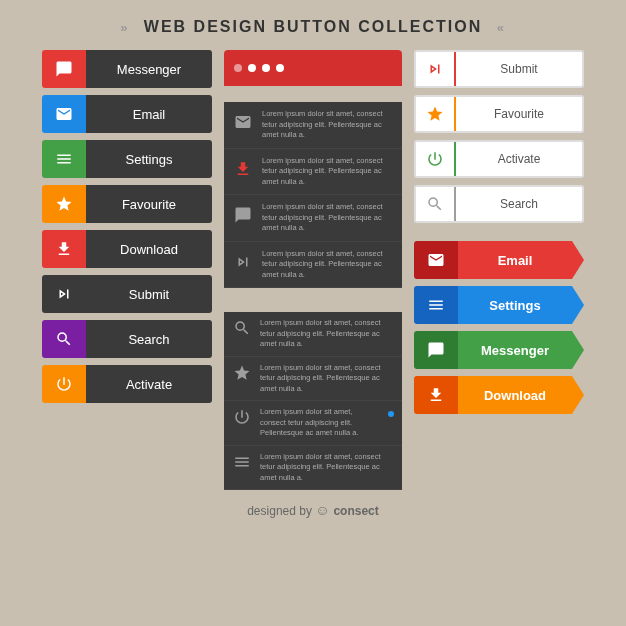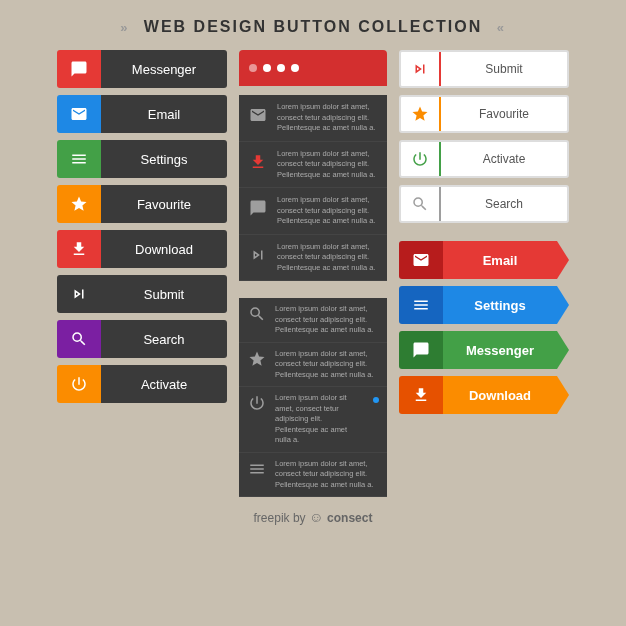--- a/index.html
+++ b/index.html
@@ -69,24 +69,24 @@
       height: 100%;
       display: flex;
       align-items: center;
       justify-content: center;
       font-size: 13px;
       font-weight: 500;
     }
 
     
     .col-card {
-      width: 148px;
+      width: 178px;
       display: flex;
       flex-direction: column;
-      gap: 9px;
+      gap: 16px;
     }
 
     .card-top {
       background: #d32f2f;
       height: 36px;
       border-radius: 4px 4px 0 0;
       display: flex;
       align-items: center;
       padding: 0 10px;
       gap: 6px;
@@ -519,16 +519,16 @@
     <div class="btn-body" style="background:#fb8c00">
       Download
     </div>
     <div class="arrow-tip" style="border-left:12px solid #fb8c00"></div>
   </div>
     </div>
 
 </div>
 
 <div class="footer">
-  <span>freepik by</span>
+  <span>designed by</span>
   <span class="skull"> ☺ </span>
   <strong>consect</strong>
 </div>
 
 </body></html>

